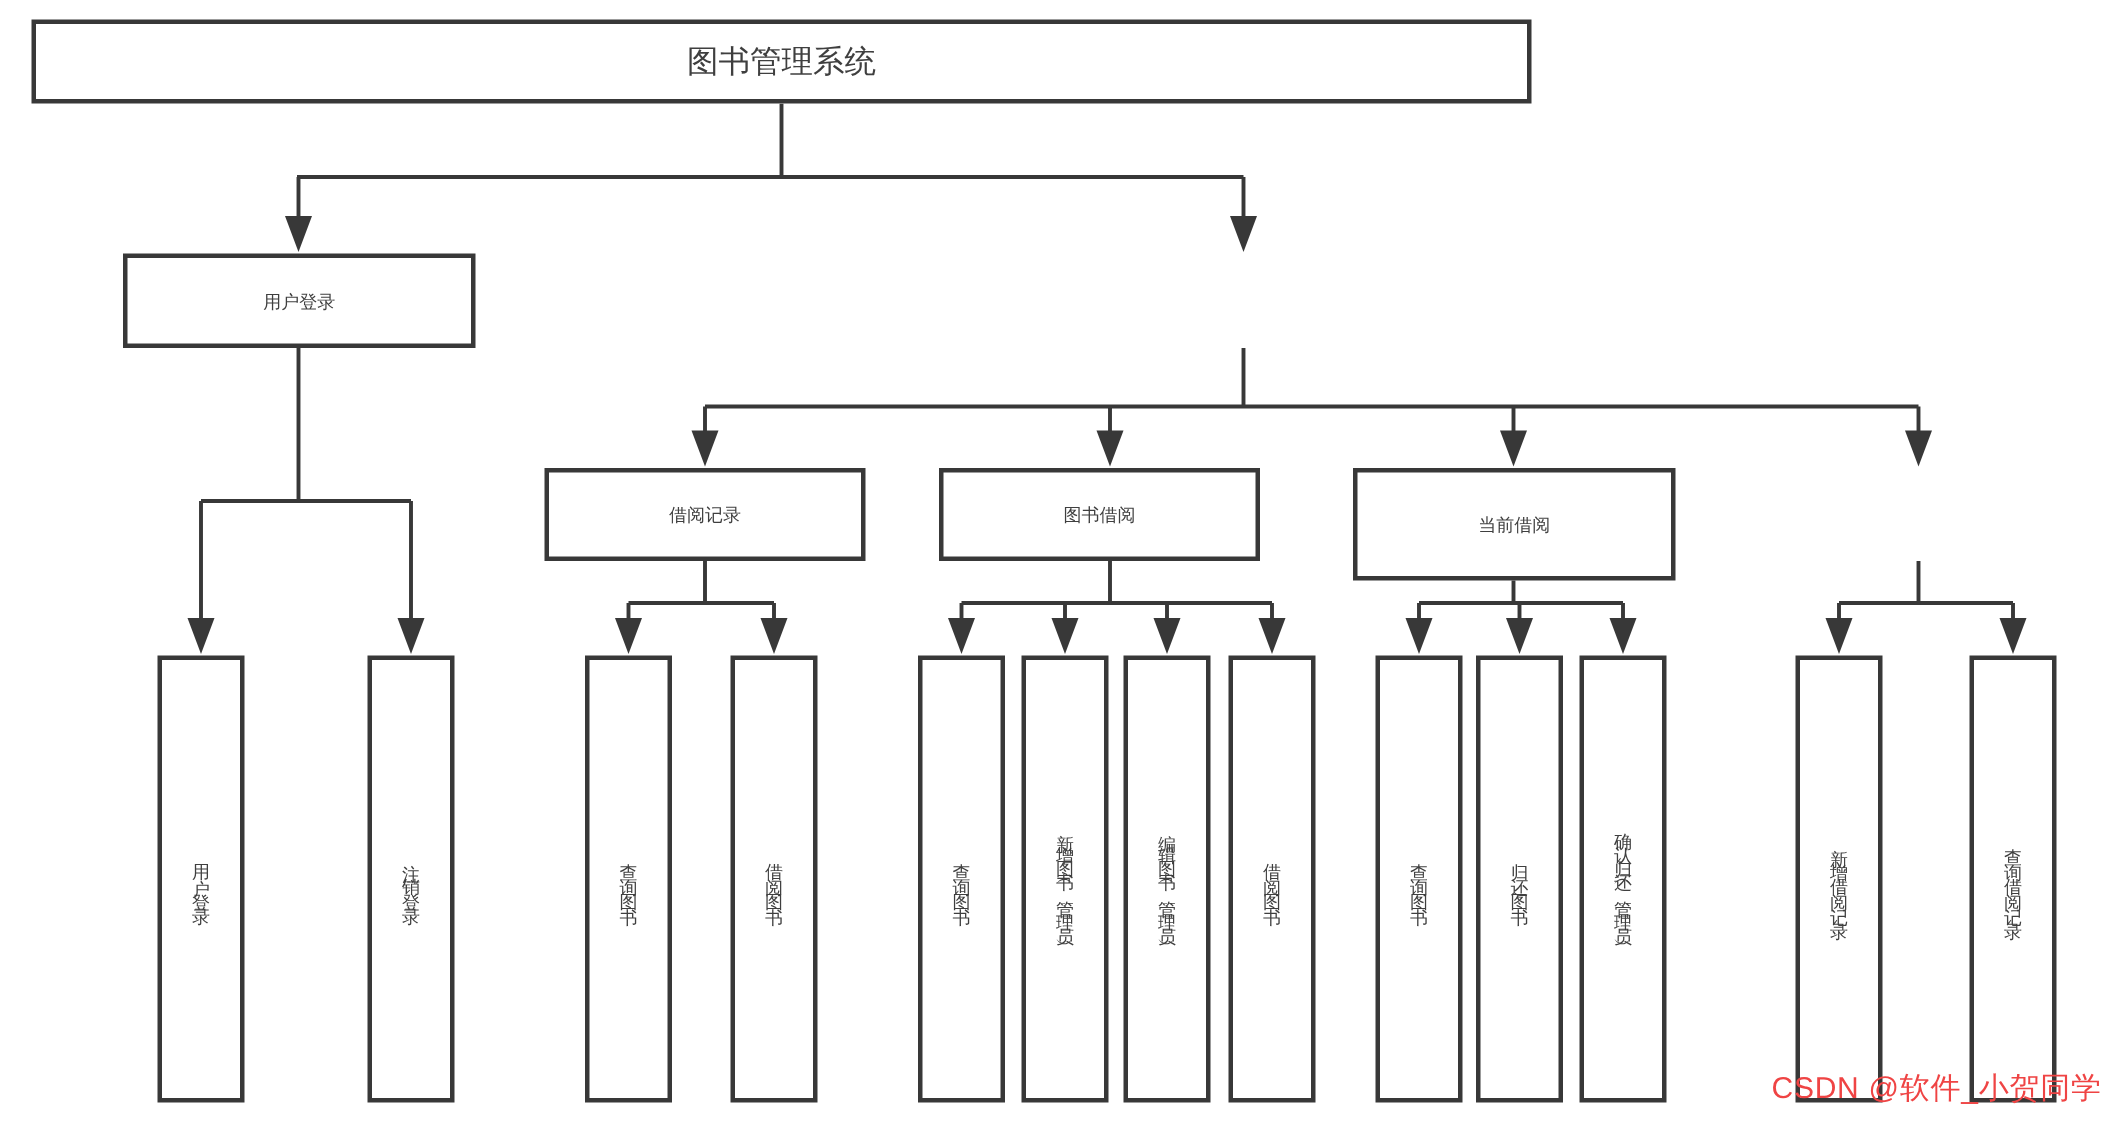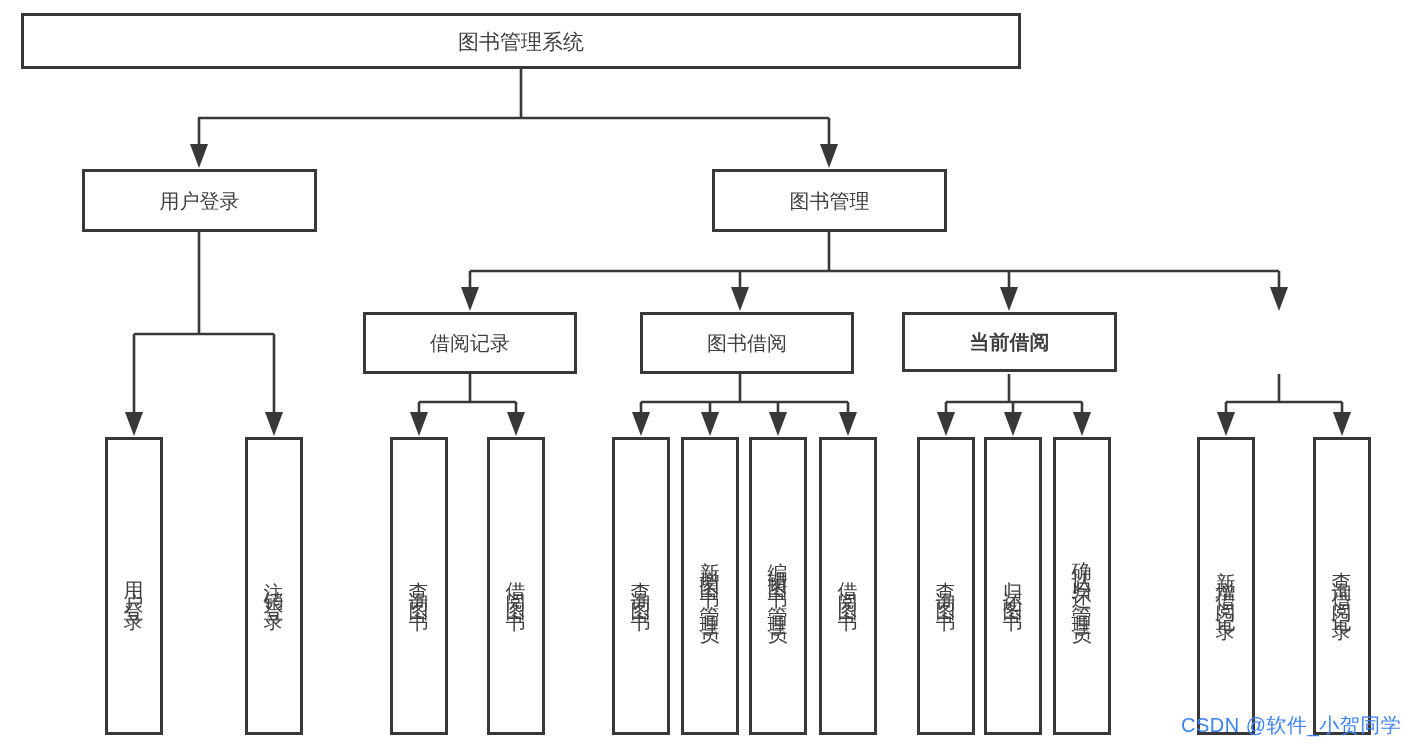--- a/index.html
+++ b/index.html
@@ -18,38 +18,38 @@
   }
   .node {
     position: absolute;
     box-sizing: border-box;
     background: #ffffff;
     border: 3px solid #383838;
     color: #3f3f3f;
     display: flex;
     align-items: center;
     justify-content: center;
-    font-size: 20px;
+    font-size: 12px;
     line-height: 1;
     white-space: nowrap;
   }
   .node.root { font-size: 21px; }
   .leaf span {
     writing-mode: vertical-rl;
     text-orientation: mixed;
     letter-spacing: 10px;
     white-space: nowrap;
   }
   .leaf.long span { letter-spacing: 9px; }
   #watermark {
     position: absolute;
     left: 1181px;
     top: 712px;
     font-size: 20px;
-    color: #3b82f6;
+    color: #ef4444;
     letter-spacing: 0.5px;
     z-index: 5;
     white-space: nowrap;
   }
 </style>
 </head>
 <body>
 
 <div id="stage">
 
@@ -89,25 +89,24 @@
       <polygon points="1004,412 1022,412 1013,436"></polygon>
       <polygon points="1073,412 1091,412 1082,436"></polygon>
       <polygon points="1217,412 1235,412 1226,436"></polygon>
       <polygon points="1333,412 1351,412 1342,436"></polygon>
     </g>
   </svg>
 
   <div class="node root" style="left:21px; top:13px; width:1000px; height:56px;">图书管理系统</div>
 
   <div class="node" style="left:82px; top:169px; width:235px; height:63px;">用户登录</div>
-  <div class="node" style="left:712px; top:169px; width:235px; height:63px;">图书管理</div>
 
   <div class="node" style="left:363px; top:312px; width:214px; height:62px;">借阅记录</div>
-  <div class="node" style="left:640px; top:312px; width:214px; height:62px;">图书借阅</div>
-  <div class="node" style="left:902px; top:312px; width:215px; height:60px;font-weight:bold;">当前借阅</div>
+  <div class="node" style="left:626px; top:312px; width:214px; height:62px;">图书借阅</div>
+  <div class="node" style="left:902px; top:312px; width:215px; height:75px;">当前借阅</div>
 
   <div class="node leaf" style="left:105px; top:437px; width:58px; height:298px;">
     <span>用户登录</span>
   </div>
   <div class="node leaf" style="left:245px; top:437px; width:58px; height:298px;">
     <span>注销登录</span>
   </div>
 
   <div class="node leaf" style="left:390px; top:437px; width:58px; height:298px;">
     <span>查询图书</span>

